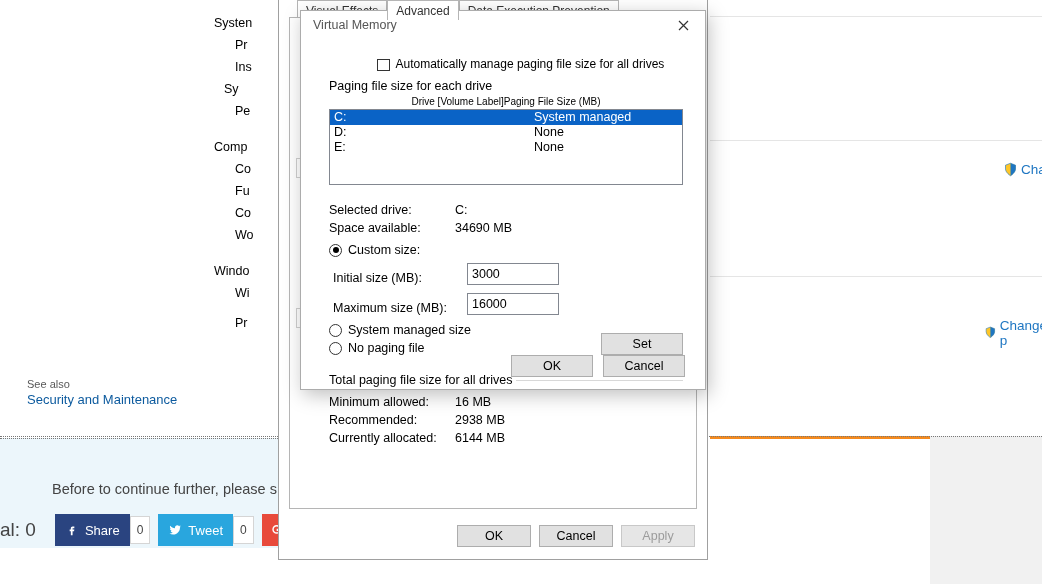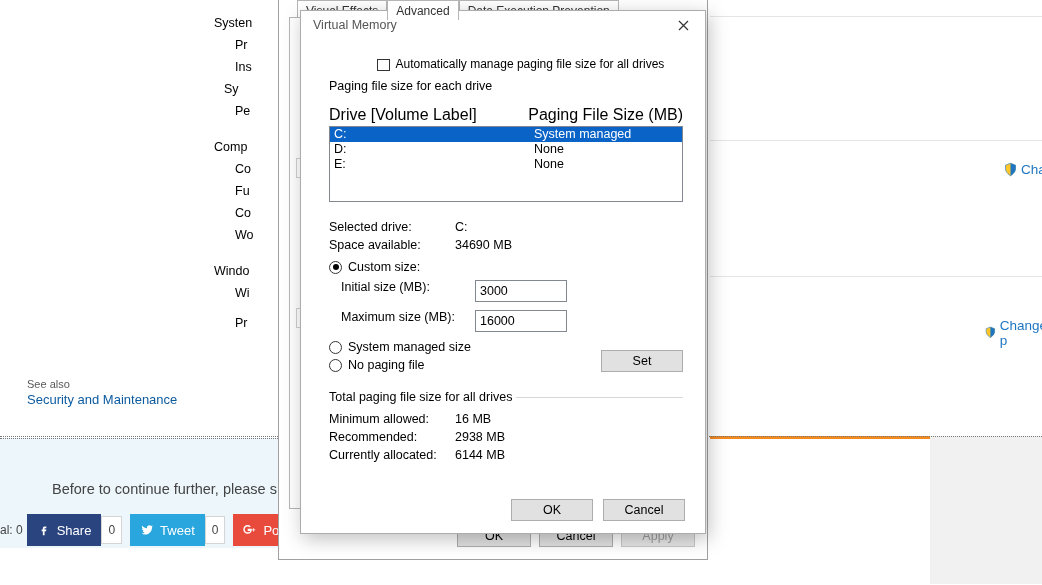--- a/index.html
+++ b/index.html
@@ -10,21 +10,21 @@
   .bg-item { font-size: 12.5px; color: #000; }
   .see-also-block { position: absolute; left: 27px; top: 378px; }
   .see-also { color: #585858; font-size: 11px; }
   .see-link { color: #0c5a9e; font-size: 13px; margin-top: 2px; cursor: pointer; }
 
   
   .bottom-bar { position: absolute; left: 0; top: 438px; height: 110px; width: 290px; background: #ecf6fb; border-top: 1px dotted #777; }
   .bottom-bar-dots { position: absolute; left: 0; top: 436px; width: 1042px; height: 1px; border-top: 1px dotted #777; }
   .bottom-text { position: absolute; left: 52px; top: 481px; font-size: 14.5px; color: #444; }
   .social-row { position: absolute; left: 0; top: 514px; display: flex; align-items: center; }
-  .social-lbl { font-size: 12px; color: #444; margin-right: 4px; margin-left:0; }
+  .social-lbl { font-size: 19px; color: #444; margin-right: 19px; margin-left:0; }
   .sbtn { display: inline-flex; align-items: center; height: 28px; color: #fff; font-size: 13px; padding: 16px 10px; cursor: pointer; }
   .fb { background: #2a4480; }
   .tw { background: #29a6de; }
   .gp { background: #e84a3b; }
   .count { background: #fff; color: #444; border: 1px solid #d5d5d5; font-size: 12px; padding: 3px 6px; margin: 0 8px 0 0; height: 28px; display:inline-flex; align-items:center; }
   .mini-icon { display:inline-block; width:14px; height:14px; margin-right:6px; }
   .fb .mini-icon svg, .tw .mini-icon svg, .gp .mini-icon svg { fill:#fff; }
 
   
   .right-line { position: absolute; background: #e5e5e5; height: 1px; }
@@ -34,43 +34,43 @@
 
   
   .perf-dialog { position: absolute; left: 278px; top: -30px; width: 430px; height: 590px; background: #fff; border: 1px solid #a0a0a0; }
   .perf-tabs { position: absolute; left: 18px; top: 28px; display: flex; }
   .perf-tab { border: 1px solid #b5b5b5; border-bottom: none; background: #fff; font-size: 12px; padding: 3px 8px 2px 8px; color: #333; cursor:pointer; position:relative; top:1px; }
   .perf-tab.active { background: #fff; z-index: 2; }
   .perf-body { position: absolute; left: 10px; top: 46px; right: 10px; bottom: 50px; border: 1px solid #b5b5b5; background: #fff; }
   .perf-btm { position: absolute; right: 12px; bottom: 12px; display: flex; gap: 8px; }
 
   
-  .vm-dialog { position: absolute; left: 300px; top: 10px; width: 406px; height: 524px; background: #fff; border: 1px solid #acacac; box-shadow: 3px 5px 18px rgba(0,0,0,0.25); }
+  .vm-dialog { position: absolute; left: 300px; top: 10px; width: 406px; height: 380px; background: #fff; border: 1px solid #acacac; box-shadow: 3px 5px 18px rgba(0,0,0,0.25); }
   .vm-title { height: 28px; line-height: 28px; padding-left: 12px; font-size: 12.5px; color: #555; position: relative; }
   .vm-close { position: absolute; right: 4px; top: 2px; width: 36px; height: 24px; display:flex; align-items:center; justify-content:center; color:#333; cursor:pointer; }
   .vm-body { padding: 10px 22px 10px 28px; }
 
   .chk-row { display: flex; align-items: flex-end; gap: 6px; margin: 8px 0 8px 0; padding-left: 48px; }
   .chk-box { width: 12.5px; height: 12.5px; border: 1px solid #333; display:inline-block; cursor:pointer; }
 
   .group-underline { margin-top: 6px; font-size: 12.5px; }
-  .hdr-row { display: flex; justify-content: space-between; margin-top: 13px; font-size: 16px; }
+  .hdr-row { display: flex; justify-content: center; margin-top: 3px; font-size: 10px; }
   .drive-list { border: 1px solid #828790; height: 76px; margin-top: 2px; overflow: hidden; background:#fff; }
   .drive-row { display: flex; font-size: 12.5px; height: 15px; line-height: 15px; padding: 0 4px; }
   .drive-row .col1 { width: 200px; }
   .drive-row.sel { background: #0a63c6; color: #fff; }
 
   .kv { display: flex; margin-top: 4px; font-size: 12.5px; }
   .kv .k { width: 126px; }
   .indent1 { margin-left: 0; }
   .radio-row { display: flex; align-items: center; margin-top: 8px; font-size: 12.5px; cursor:pointer; }
   .radio-outer { width: 13px; height: 13px; border: 1px solid #333; border-radius: 50%; margin-right: 6px; display:flex; align-items:center; justify-content:center; }
   .radio-outer .dot { width: 6px; height: 6px; background: #000; border-radius: 50%; }
 
-  .size-row { display: flex; align-items: flex-start; margin-top: 6px; margin-left: 12px; font-size: 12.5px; }
+  .size-row { display: flex; align-items: flex-end; margin-top: 6px; margin-left: 4px; font-size: 12.5px; }
   .size-row .lbl { width: 134px; }
   .sz-input { width: 92px; height: 22px; border: 1px solid #828790; padding: 1px 4px; font-size: 12.5px; }
 
   .btn { min-width: 72px; height: 22px; background: #e1e1e1; border: 1px solid #adadad; font-size: 12.5px; display:inline-flex; align-items:center; justify-content:center; cursor:pointer; color:#000; }
   .btn.disabled, .btn[disabled] { color:#9c9c9c; border-color:#c8c8c8; background:#e6e6e6; cursor:default; }
 
   .set-row { display:flex; justify-content:flex-end; margin-top: -22px; }
   fieldset.total { border: none; border-top: 1px solid #d8d8d8; margin: 18px 0 0 0; padding: 4px 0 0 0; }
   fieldset.total legend { font-size: 12.5px; padding: 0 4px 0 0; }
 

